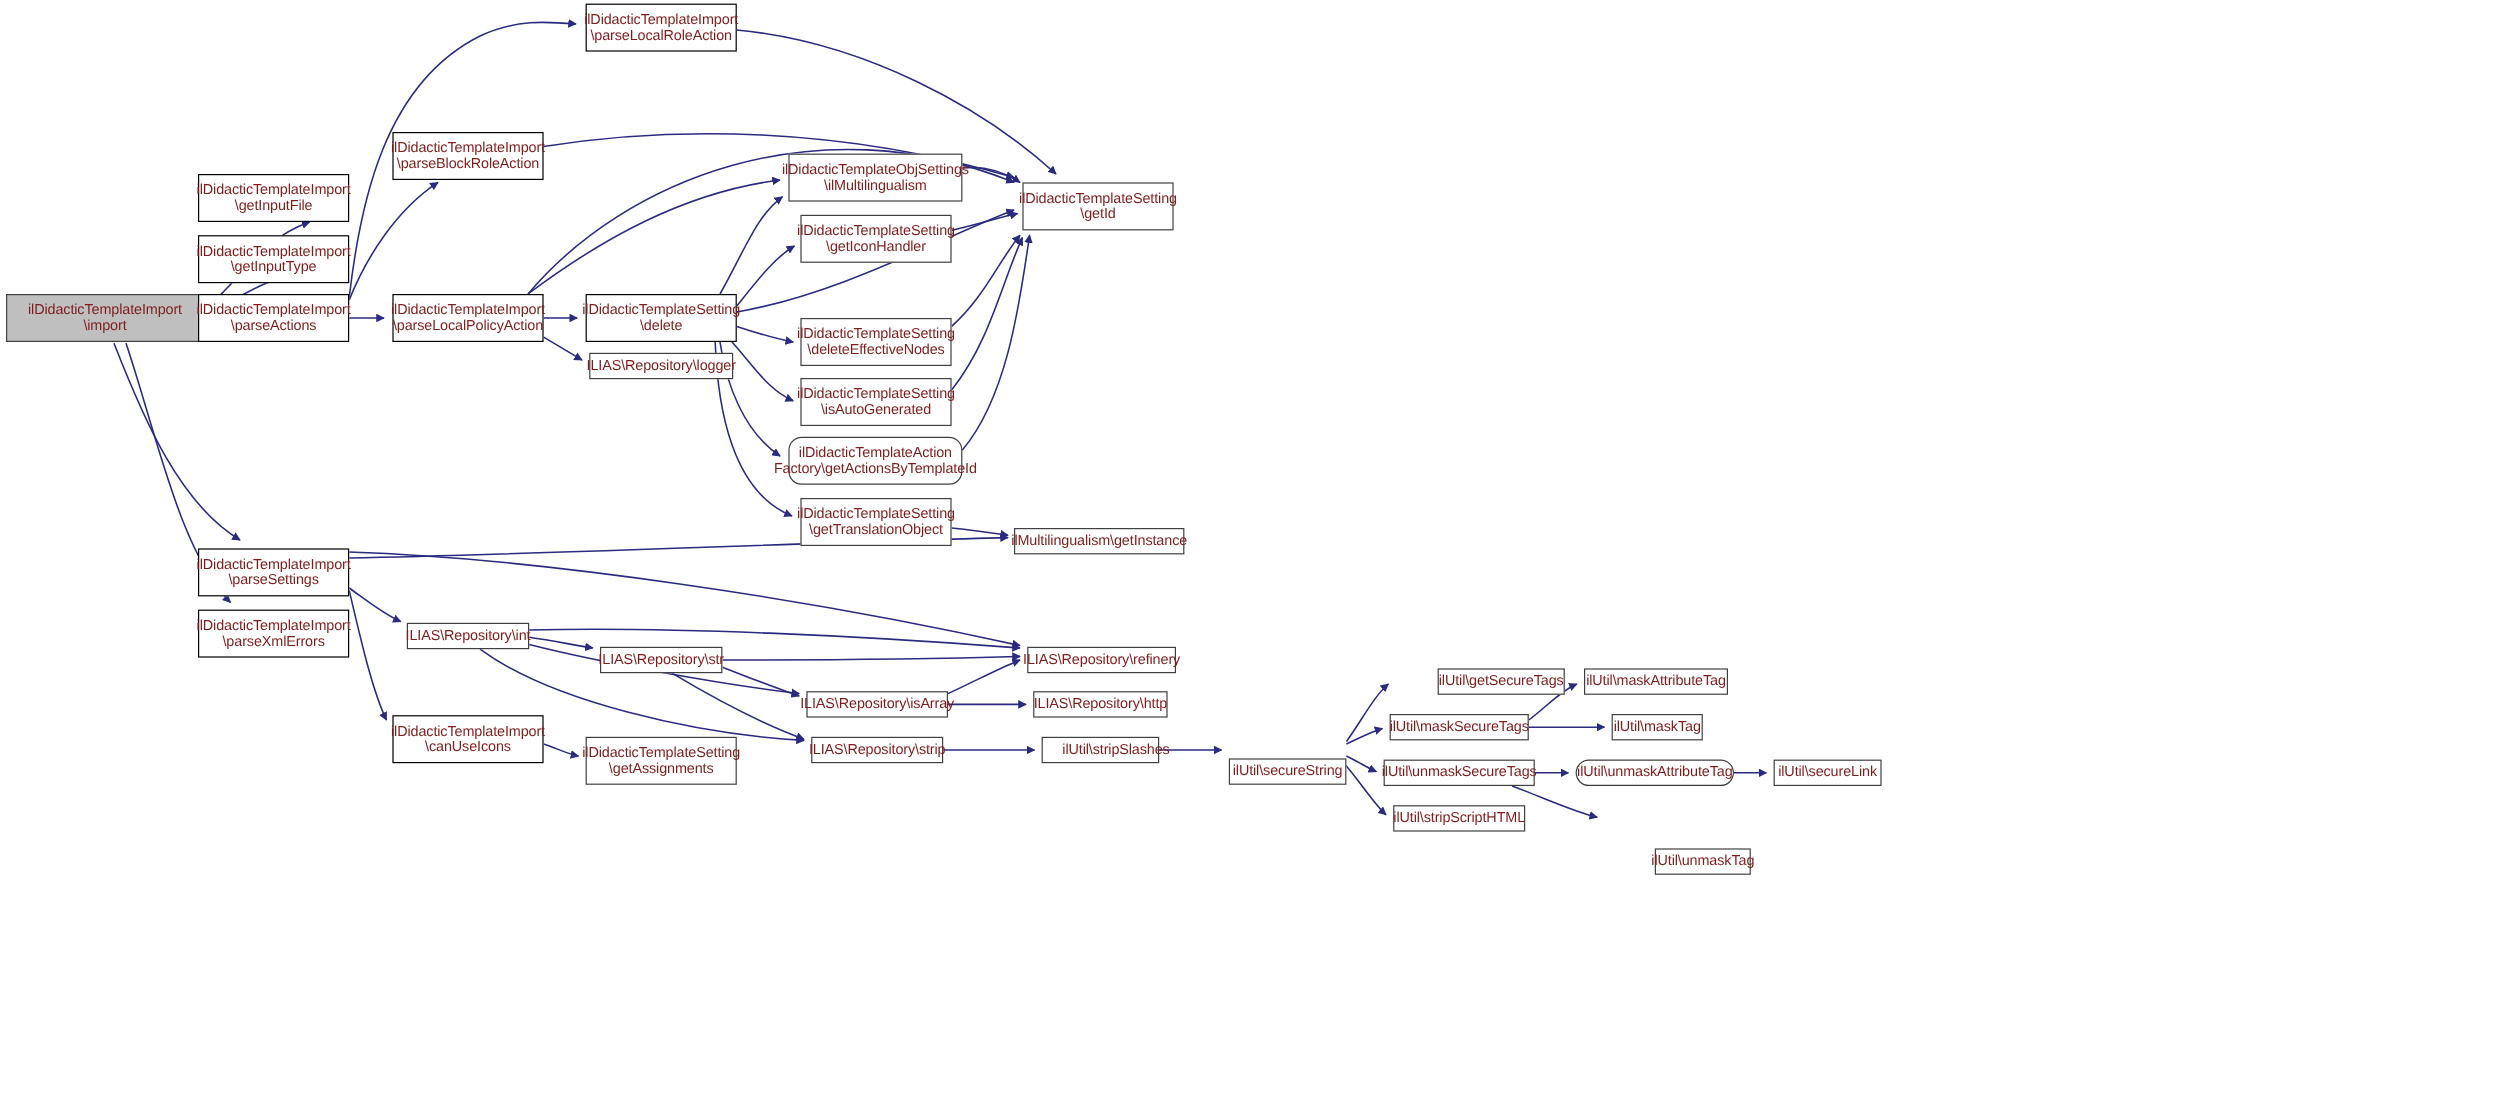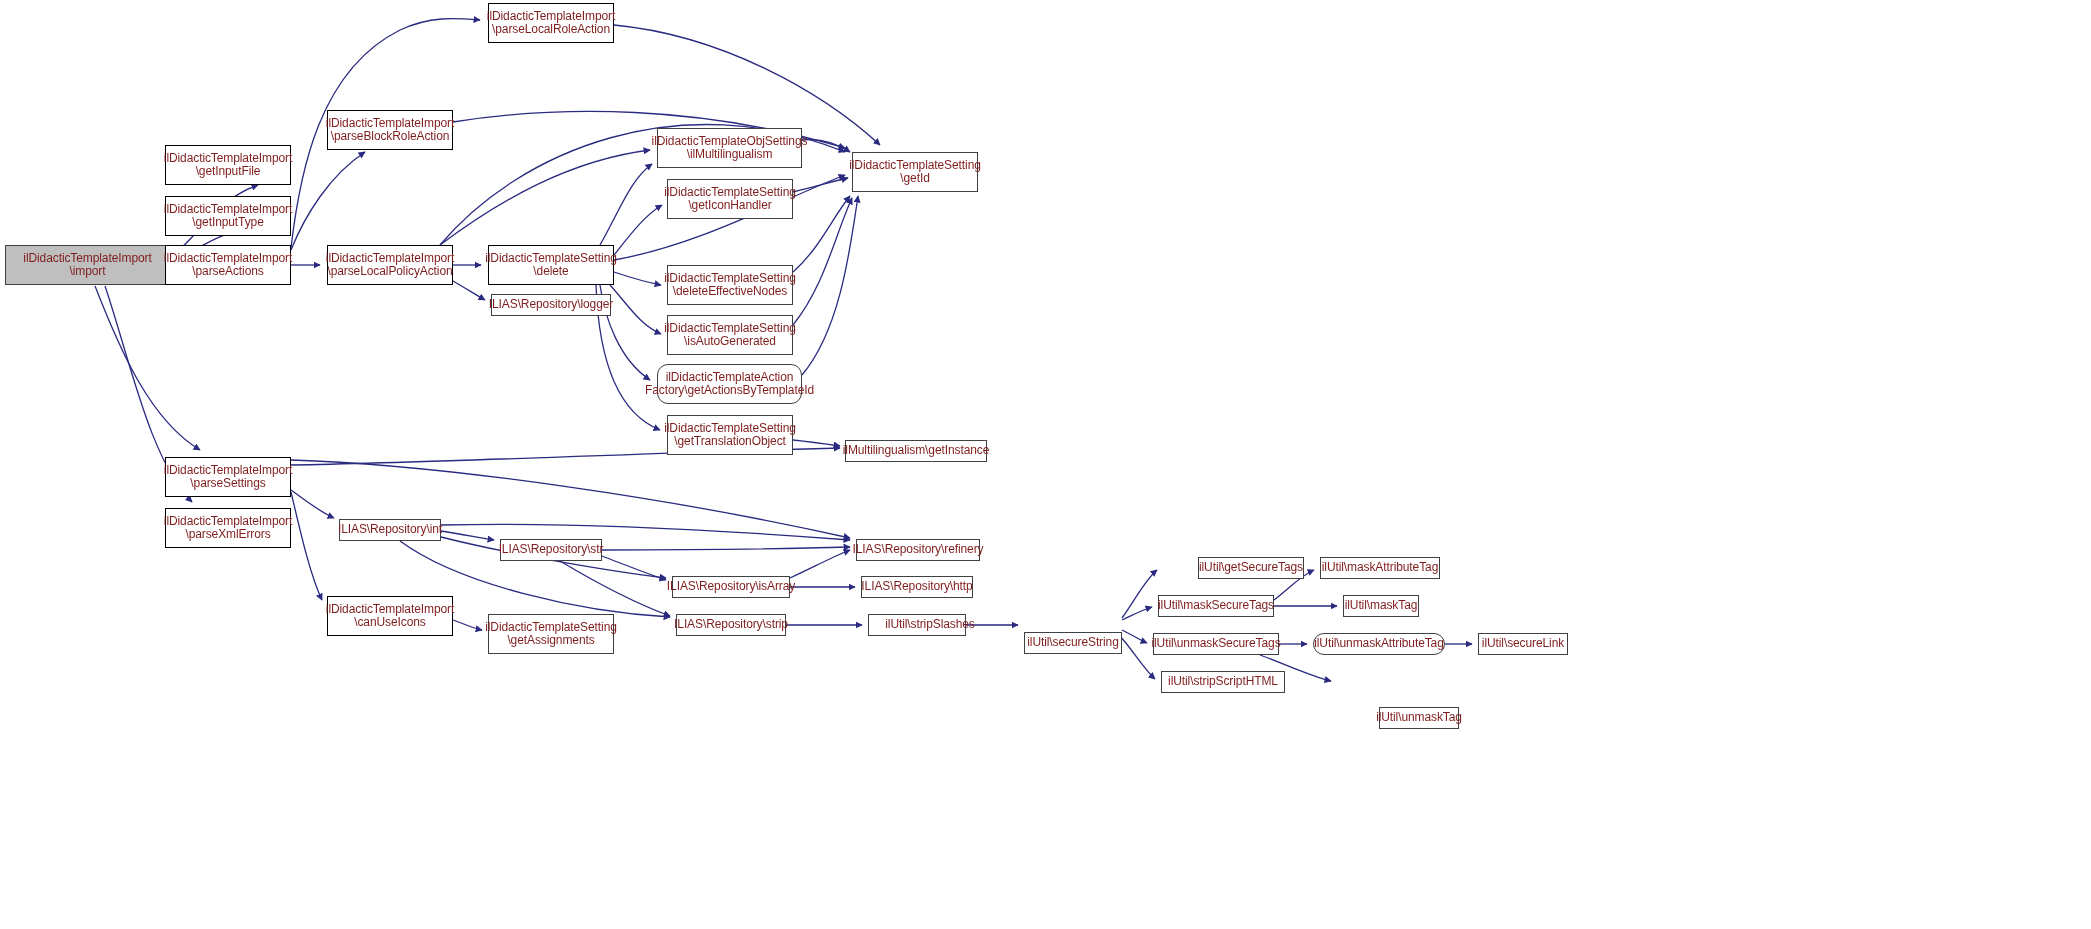--- a/index.html
+++ b/index.html
@@ -157,20 +157,20 @@
       <div class="node thick" style="left: 500px; top: 539px; width: 102px; height: 22px;">ILIAS\Repository\str</div>
       <div class="node thick" style="left: 672px; top: 576px; width: 118px; height: 22px;">ILIAS\Repository\isArray</div>
       <div class="node thick" style="left: 676px; top: 614px; width: 110px; height: 22px;">ILIAS\Repository\strip</div>
       <div class="node thick" style="left: 856px; top: 539px; width: 124px; height: 22px;">ILIAS\Repository\refinery</div>
       <div class="node thick" style="left: 861px; top: 576px; width: 112px; height: 22px;">ILIAS\Repository\http</div>
       <div class="node thick" style="left: 868px; top: 614px; width: 98px; height: 22px; padding-left: 29px;">ilUtil\stripSlashes</div>
       <div class="node thick" style="left: 1024px; top: 600px; width: 98px; height: 22px; margin-top: 32px;">ilUtil\secureString</div>
       <div class="node thick" style="left: 1163px; top: 557px; width: 106px; height: 22px; margin-left: 35px;">ilUtil\getSecureTags</div>
       <div class="node thick" style="left: 1158px; top: 595px; width: 116px; height: 22px;">ilUtil\maskSecureTags</div>
       <div class="node thick" style="left: 1153px; top: 633px; width: 126px; height: 22px;">ilUtil\unmaskSecureTags</div>
-      <div class="node thick" style="left: 1161px; top: 671px; width: 124px; height: 22px;">ilUtil\stripScriptHTML</div>
+      <div class="node thick" style="left: 1161px; top: 671px; width: 110px; height: 22px;">ilUtil\stripScriptHTML</div>
       <div class="node thick" style="left: 1320px; top: 557px; width: 120px; height: 22px;">ilUtil\maskAttributeTag</div>
       <div class="node thick" style="left: 1343px; top: 595px; width: 76px; height: 22px;">ilUtil\maskTag</div>
       <div class="node thick" style="left: 1313px; top: 633px; width: 132px; height: 22px; border-radius: 11px;">ilUtil\unmaskAttributeTag</div>
       <div class="node thick" style="left: 1337px; top: 707px; width: 80px; height: 22px; margin-left: 42px;">ilUtil\unmaskTag</div>
       <div class="node thick" style="left: 1478px; top: 633px; width: 90px; height: 22px;">ilUtil\secureLink</div>
     </div>
 </div>
 
 </body></html>

